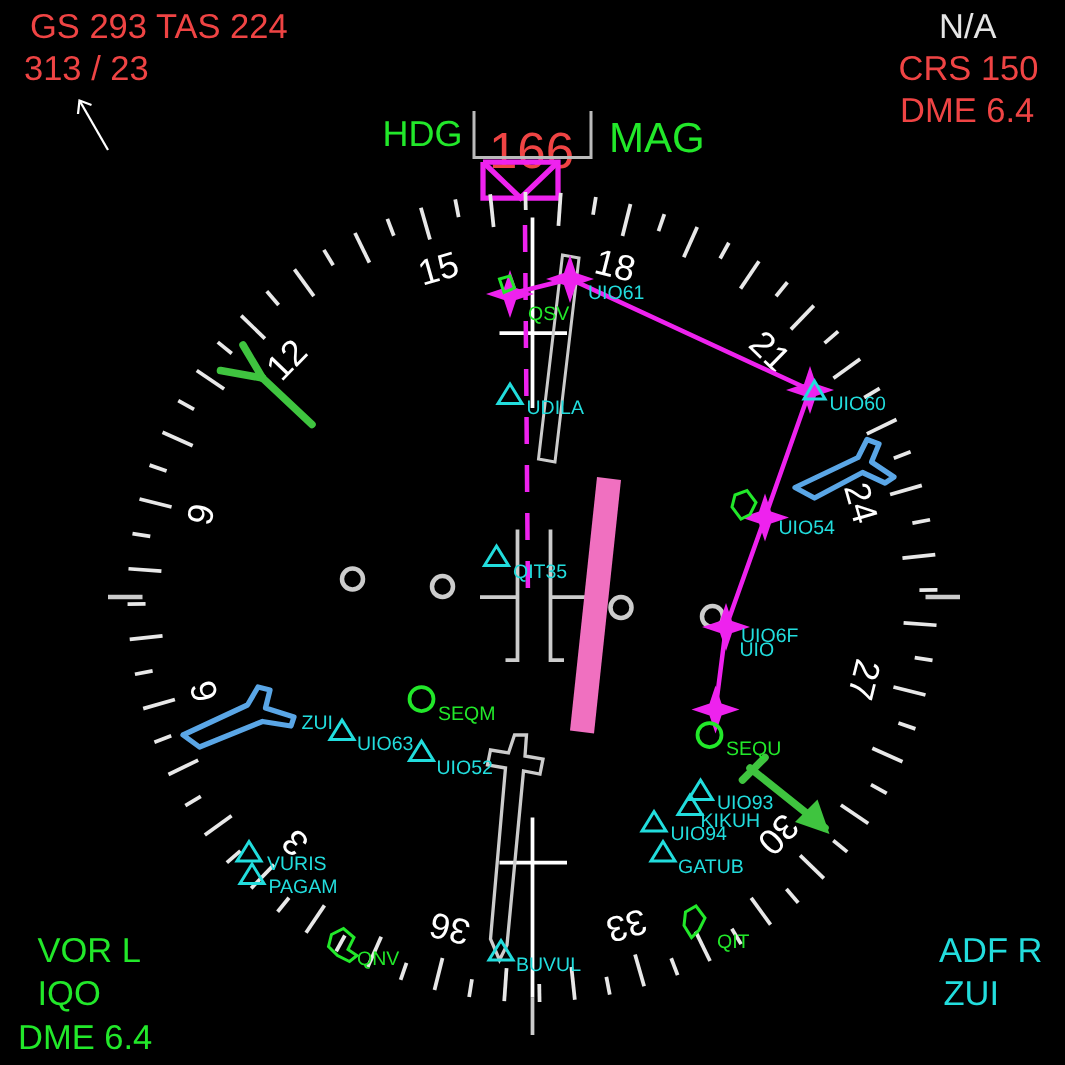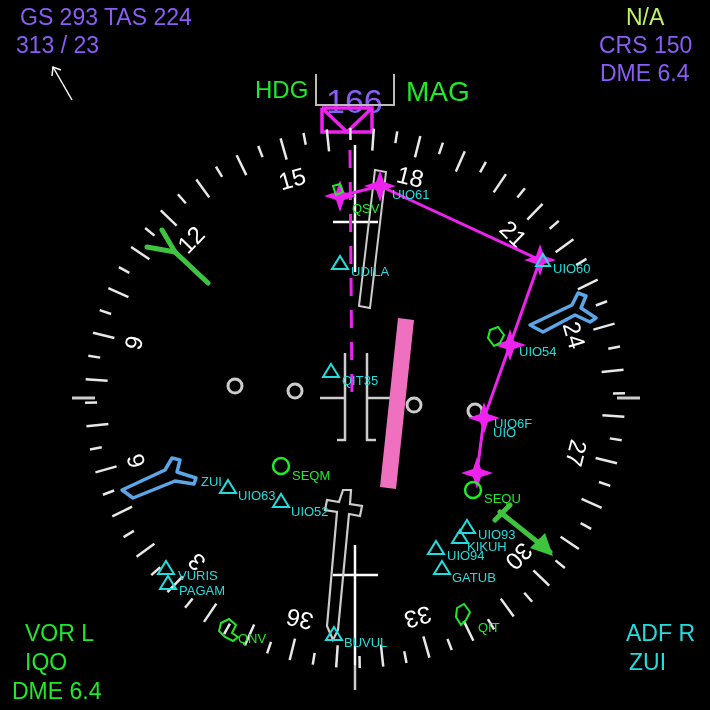--- a/index.html
+++ b/index.html
@@ -1,21 +1,21 @@
 <!DOCTYPE html>
 <html><head>
 <meta charset="utf-8">
 <style>
   html, body { margin:0; padding:0; background:#000; }
   body { width:710px; height:710px; position:relative; overflow:hidden; font-family:"Liberation Sans", sans-serif; }
   .txt { position:absolute; font-weight:normal; line-height:1; white-space:nowrap; }
-  .white { color:#8b5cf6; }
+  .white { color:#ef4444; }
   .green { color:#22e82a; }
   .cyan { color:#22dddd; }
-  .magenta { color:#bef264; }
+  .magenta { color:#e5e5e5; }
   svg { position:absolute; left:0; top:0; }
   .center { }
 </style>
 </head>
 <body>
 
 <div class="txt white" style="left:20px;top:6px;font-size:23px;">GS 293  TAS 224</div>
 <div class="txt white" style="left:16px;top:34px;font-size:23px;">313 / 23</div>
 
 <div class="txt magenta" style="left:626px;top:6px;font-size:23px;">N/A</div>

